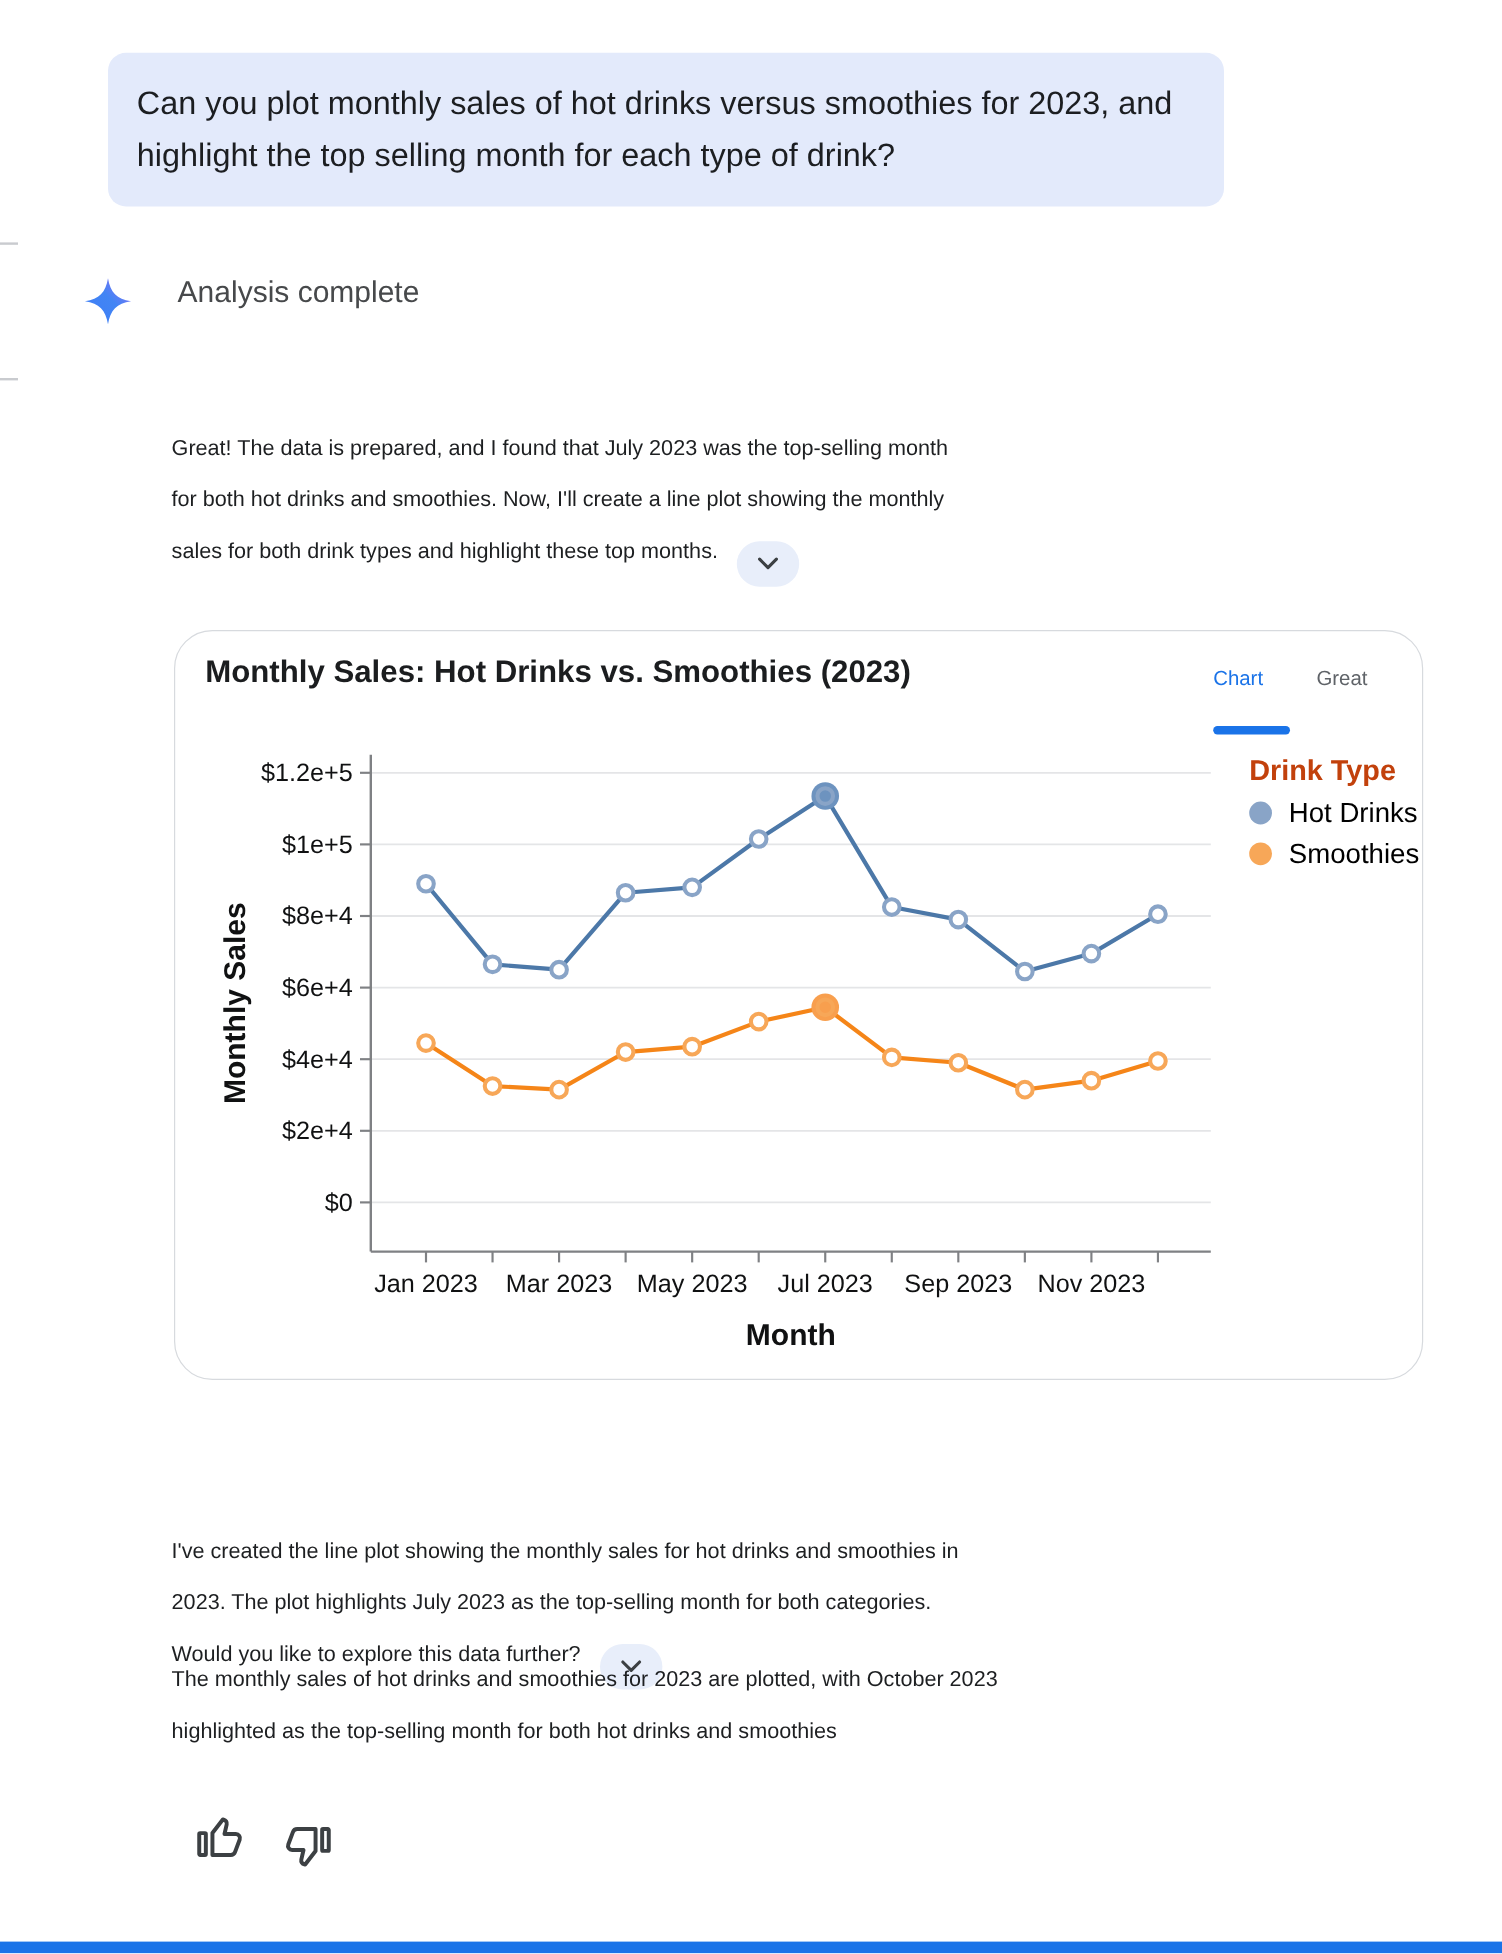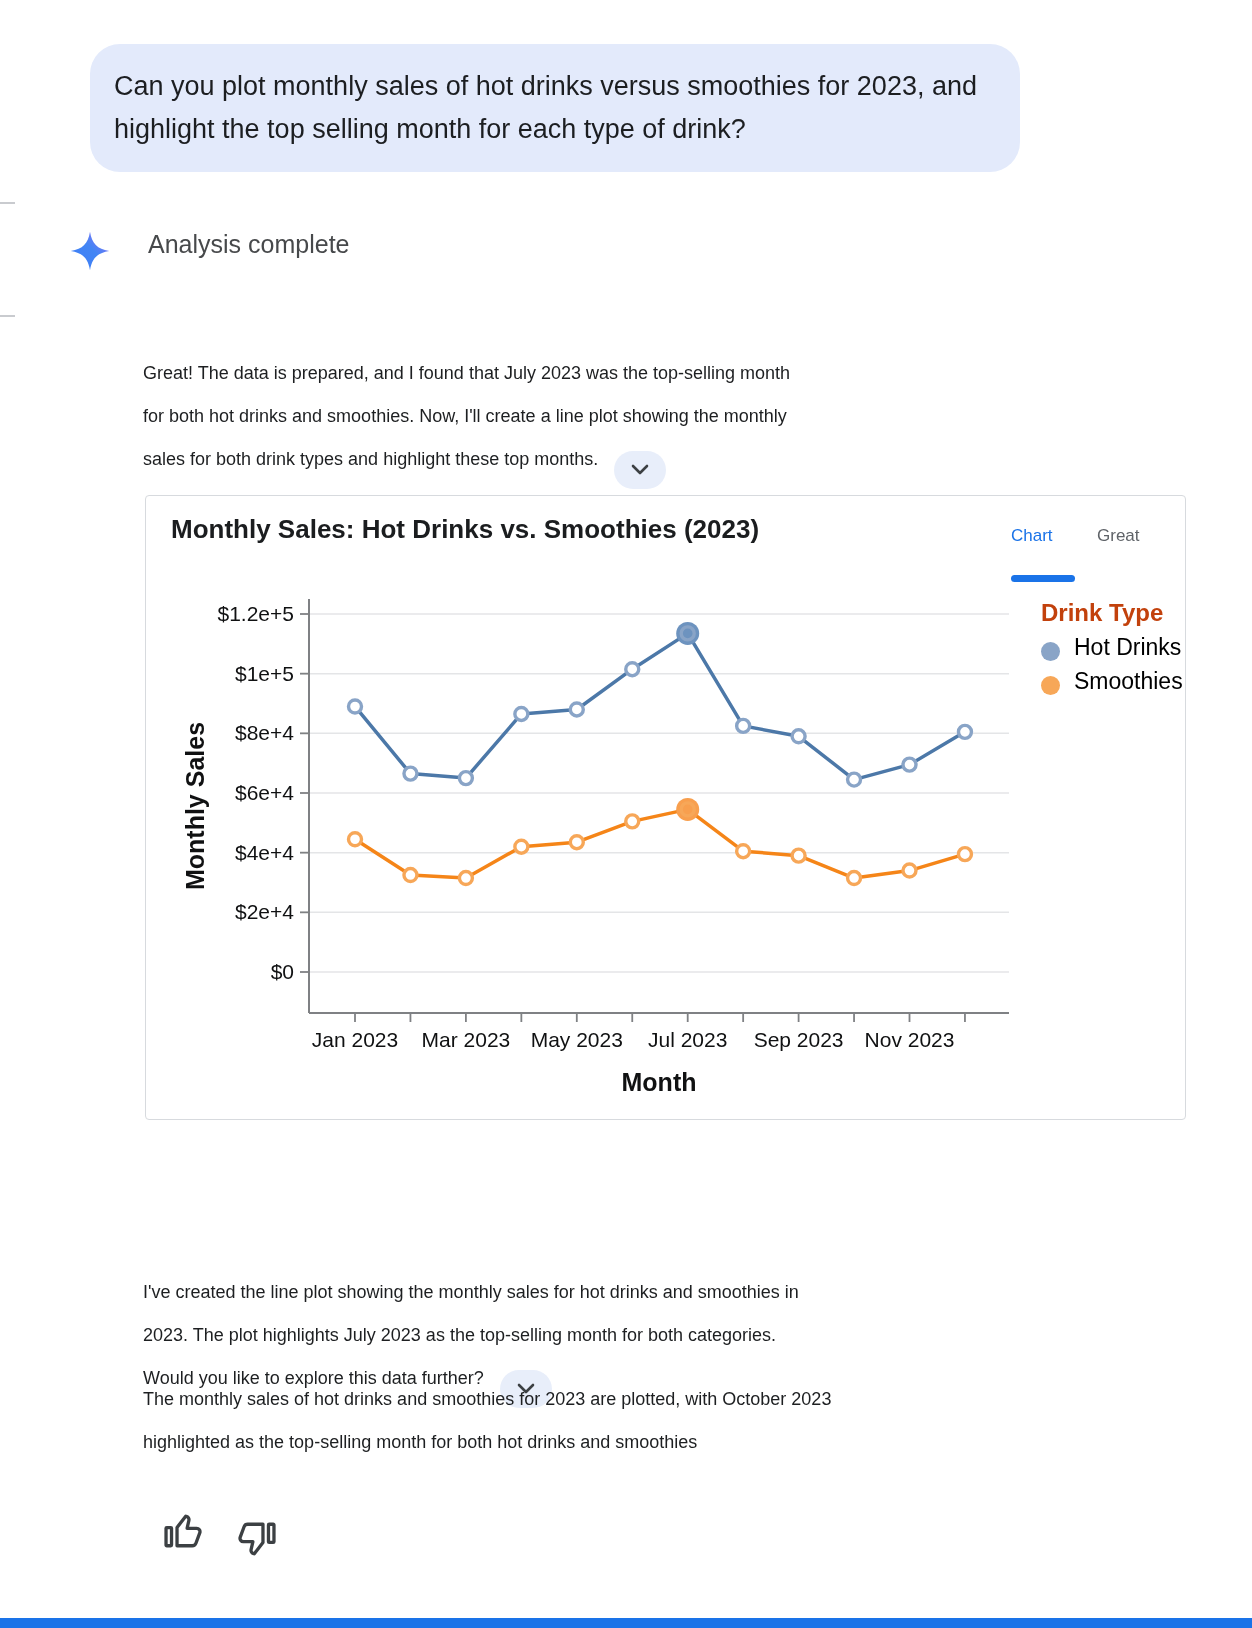--- a/index.html
+++ b/index.html
@@ -1,40 +1,40 @@
 <!DOCTYPE html>
 <html><head>
 <meta charset="utf-8">
 <style>
   html,body{margin:0;padding:0;background:#fff;}
   #page{position:relative;width:1252px;height:1628px;background:#ffffff;overflow:hidden;
         font-family:"Liberation Sans",sans-serif;color:#1f1f1f;}
   .abs{position:absolute;}
   
   #user-bubble{left:90px;top:44px;width:930px;box-sizing:border-box;background:#e3eafb;
-    border-radius:30px;padding:21px 28px 21px 24px;font-size:27px;line-height:43px;
+    border-radius:15px;padding:21px 28px 21px 24px;font-size:27px;line-height:43px;
     color:#1c1e21;white-space:pre-line;}
   
   #status-label{left:148px;top:230px;font-size:25px;color:#47494b;text-align:right;}
   .edge-line{left:0;width:15px;height:2px;background:#c9cbcf;}
   
   .para{left:143px;width:1090px;font-size:18px;line-height:43px;color:#1d1f21;white-space:pre-line;}
   .pill{display:inline-flex;align-items:center;justify-content:center;width:52px;height:38px;
     border-radius:19px;background:#e8eefa;margin-left:16px;vertical-align:-10px;cursor:pointer;}
   
-  #chart-card{left:145px;top:495px;width:1041px;height:625px;box-sizing:border-box;
-    border:1.5px solid #d7dade;border-radius:4px;background:#fff;padding-left:42px;}
+  #chart-card{left:145px;top:525px;width:1041px;height:625px;box-sizing:border-box;
+    border:1.5px solid #d7dade;border-radius:32px;background:#fff;padding-left:42px;}
   #card-title{left:25px;top:18px;font-size:26px;font-weight:bold;color:#1b1d1f;}
   .tab{position:absolute;top:30px;font-size:17px;cursor:pointer;}
   #tab-chart{left:865px;color:#1a73e8;}
   #tab-table{left:951px;color:#5f6368;}
   #tab-underline{left:865px;top:79px;width:64px;height:7px;border-radius:4px;background:#1a73e8;}
   #legend{left:895px;top:103px;}
   #legend-title{font-size:24px;font-weight:bold;color:#c2410c;}
-  .legend-row{display:flex;align-items:flex-end;margin-top:7px;}
+  .legend-row{display:flex;align-items:center;margin-top:7px;}
   .legend-dot{width:19px;height:19px;border-radius:50%;margin-right:14px;flex:none;}
   .legend-label{font-size:23px;color:#000;white-space:nowrap;}
   #chart-svg{position:absolute;left:0;top:0;}
   
   .thumb{cursor:pointer;}
   #bottom-bar{left:0;top:1618px;width:1252px;height:10px;background:#1a73e8;}
 </style>
 </head>
 <body>
 

